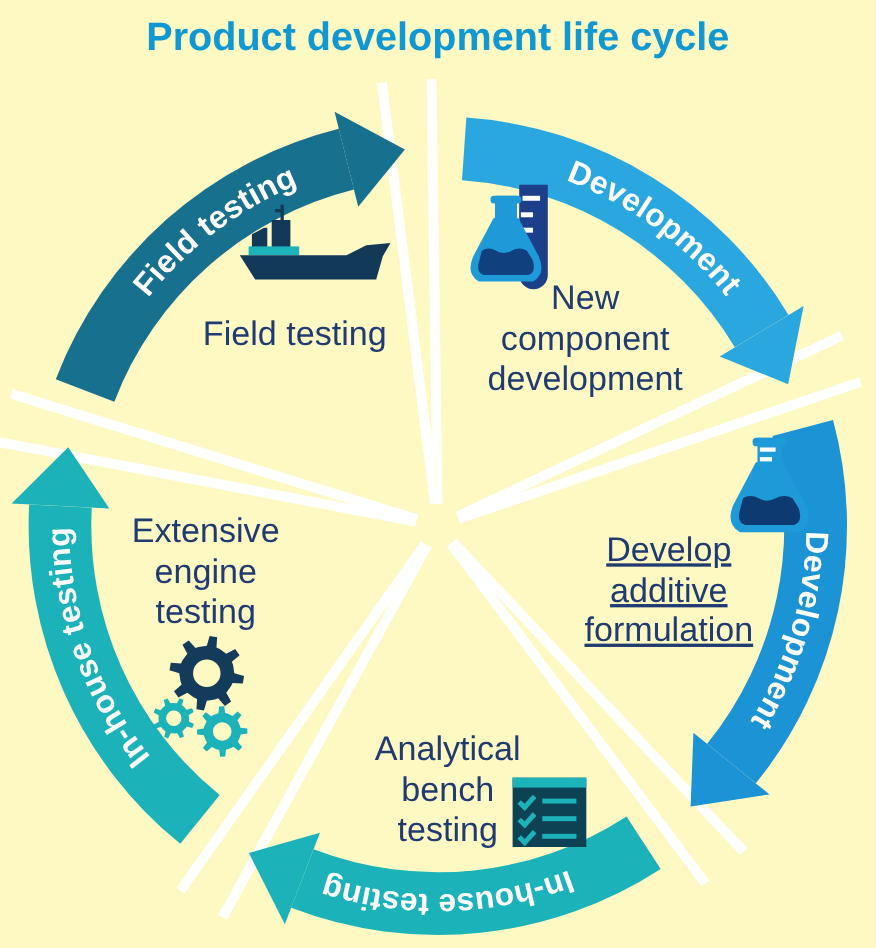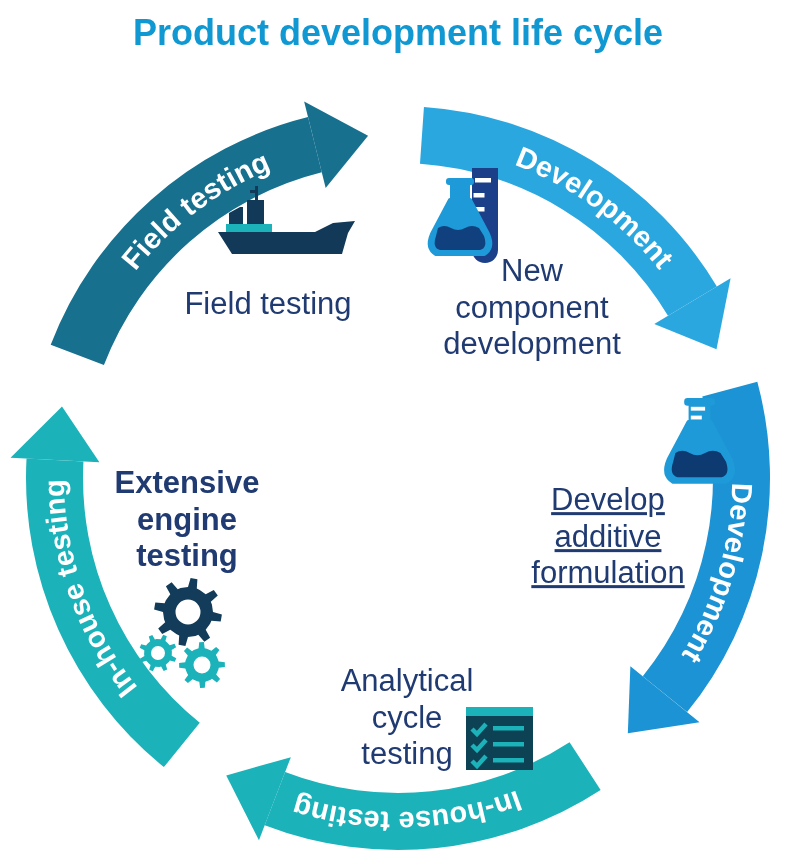--- a/index.html
+++ b/index.html
@@ -19,21 +19,21 @@
   }
   #wedge-new-component{left:502px;top:308px;margin-left:30px;}
   #wedge-develop-additive{left:608px;top:537px;text-decoration:underline;}
   #wedge-analytical-bench{left:407px;top:718px;}
   #wedge-extensive-engine{left:187px;top:520px;}
   #wedge-field-testing{left:268px;top:304px;}
 </style>
 </head>
 <body>
 
-<div class="stage" style="background: #ffffff;">
+<div class="stage" style="background: #fef9c3;">
   <h1 class="title" style="color: rgb(15, 152, 210);">Product development life cycle</h1>
   <svg id="cycle-svg" width="796" height="862" viewBox="0 0 796 862">
       <g stroke="#ffffff" stroke-width="9">
         <line x1="397.7207563932171" y1="458.00194951981393" x2="392.33135478230713" y2="72.0395752522225"></line>
         <line x1="395.4933353287139" y1="458.15770597371045" x2="347.1147071728924" y2="75.201431266322"></line>
         <line x1="416.93298520231394" y1="471.5546860953898" x2="782.3395996069728" y2="347.1601277364125"></line>
         <line x1="416.0965410493204" y1="469.48441416869855" x2="765.359783301204" y2="305.1336076245805"></line>
         <line x1="409.9804719703117" y1="494.01462741897467" x2="641.2035809973279" y2="803.0969366051859"></line>
         <line x1="411.6909421185738" y1="492.57937254842824" x2="675.9261250070476" y2="773.961262733093"></line>
         <line x1="386.4713536766041" y1="494.3428979667026" x2="163.96847963506397" y2="809.7608287240622"></line>
@@ -114,19 +114,19 @@
         <rect x="27" y="51" width="31" height="4.5" fill="#1cb2b9"></rect>
       </g>
     </svg>
   <div class="wedge-label" id="wedge-new-component" style="color: rgb(32, 58, 114);">New
 component
 development</div>
   <div class="wedge-label" id="wedge-develop-additive" style="color: rgb(32, 58, 114);">Develop
 additive
 formulation</div>
   <div class="wedge-label" id="wedge-analytical-bench" style="color: rgb(32, 58, 114);">Analytical
-cycle
+bench
 testing</div>
-  <div class="wedge-label" id="wedge-extensive-engine" style="color: rgb(32, 58, 114); font-weight: bold;">Extensive
+  <div class="wedge-label" id="wedge-extensive-engine" style="color: rgb(32, 58, 114);">Extensive
 engine
 testing</div>
   <div class="wedge-label" id="wedge-field-testing" style="color: rgb(32, 58, 114);">Field testing</div>
 </div>
 
 </body></html>

